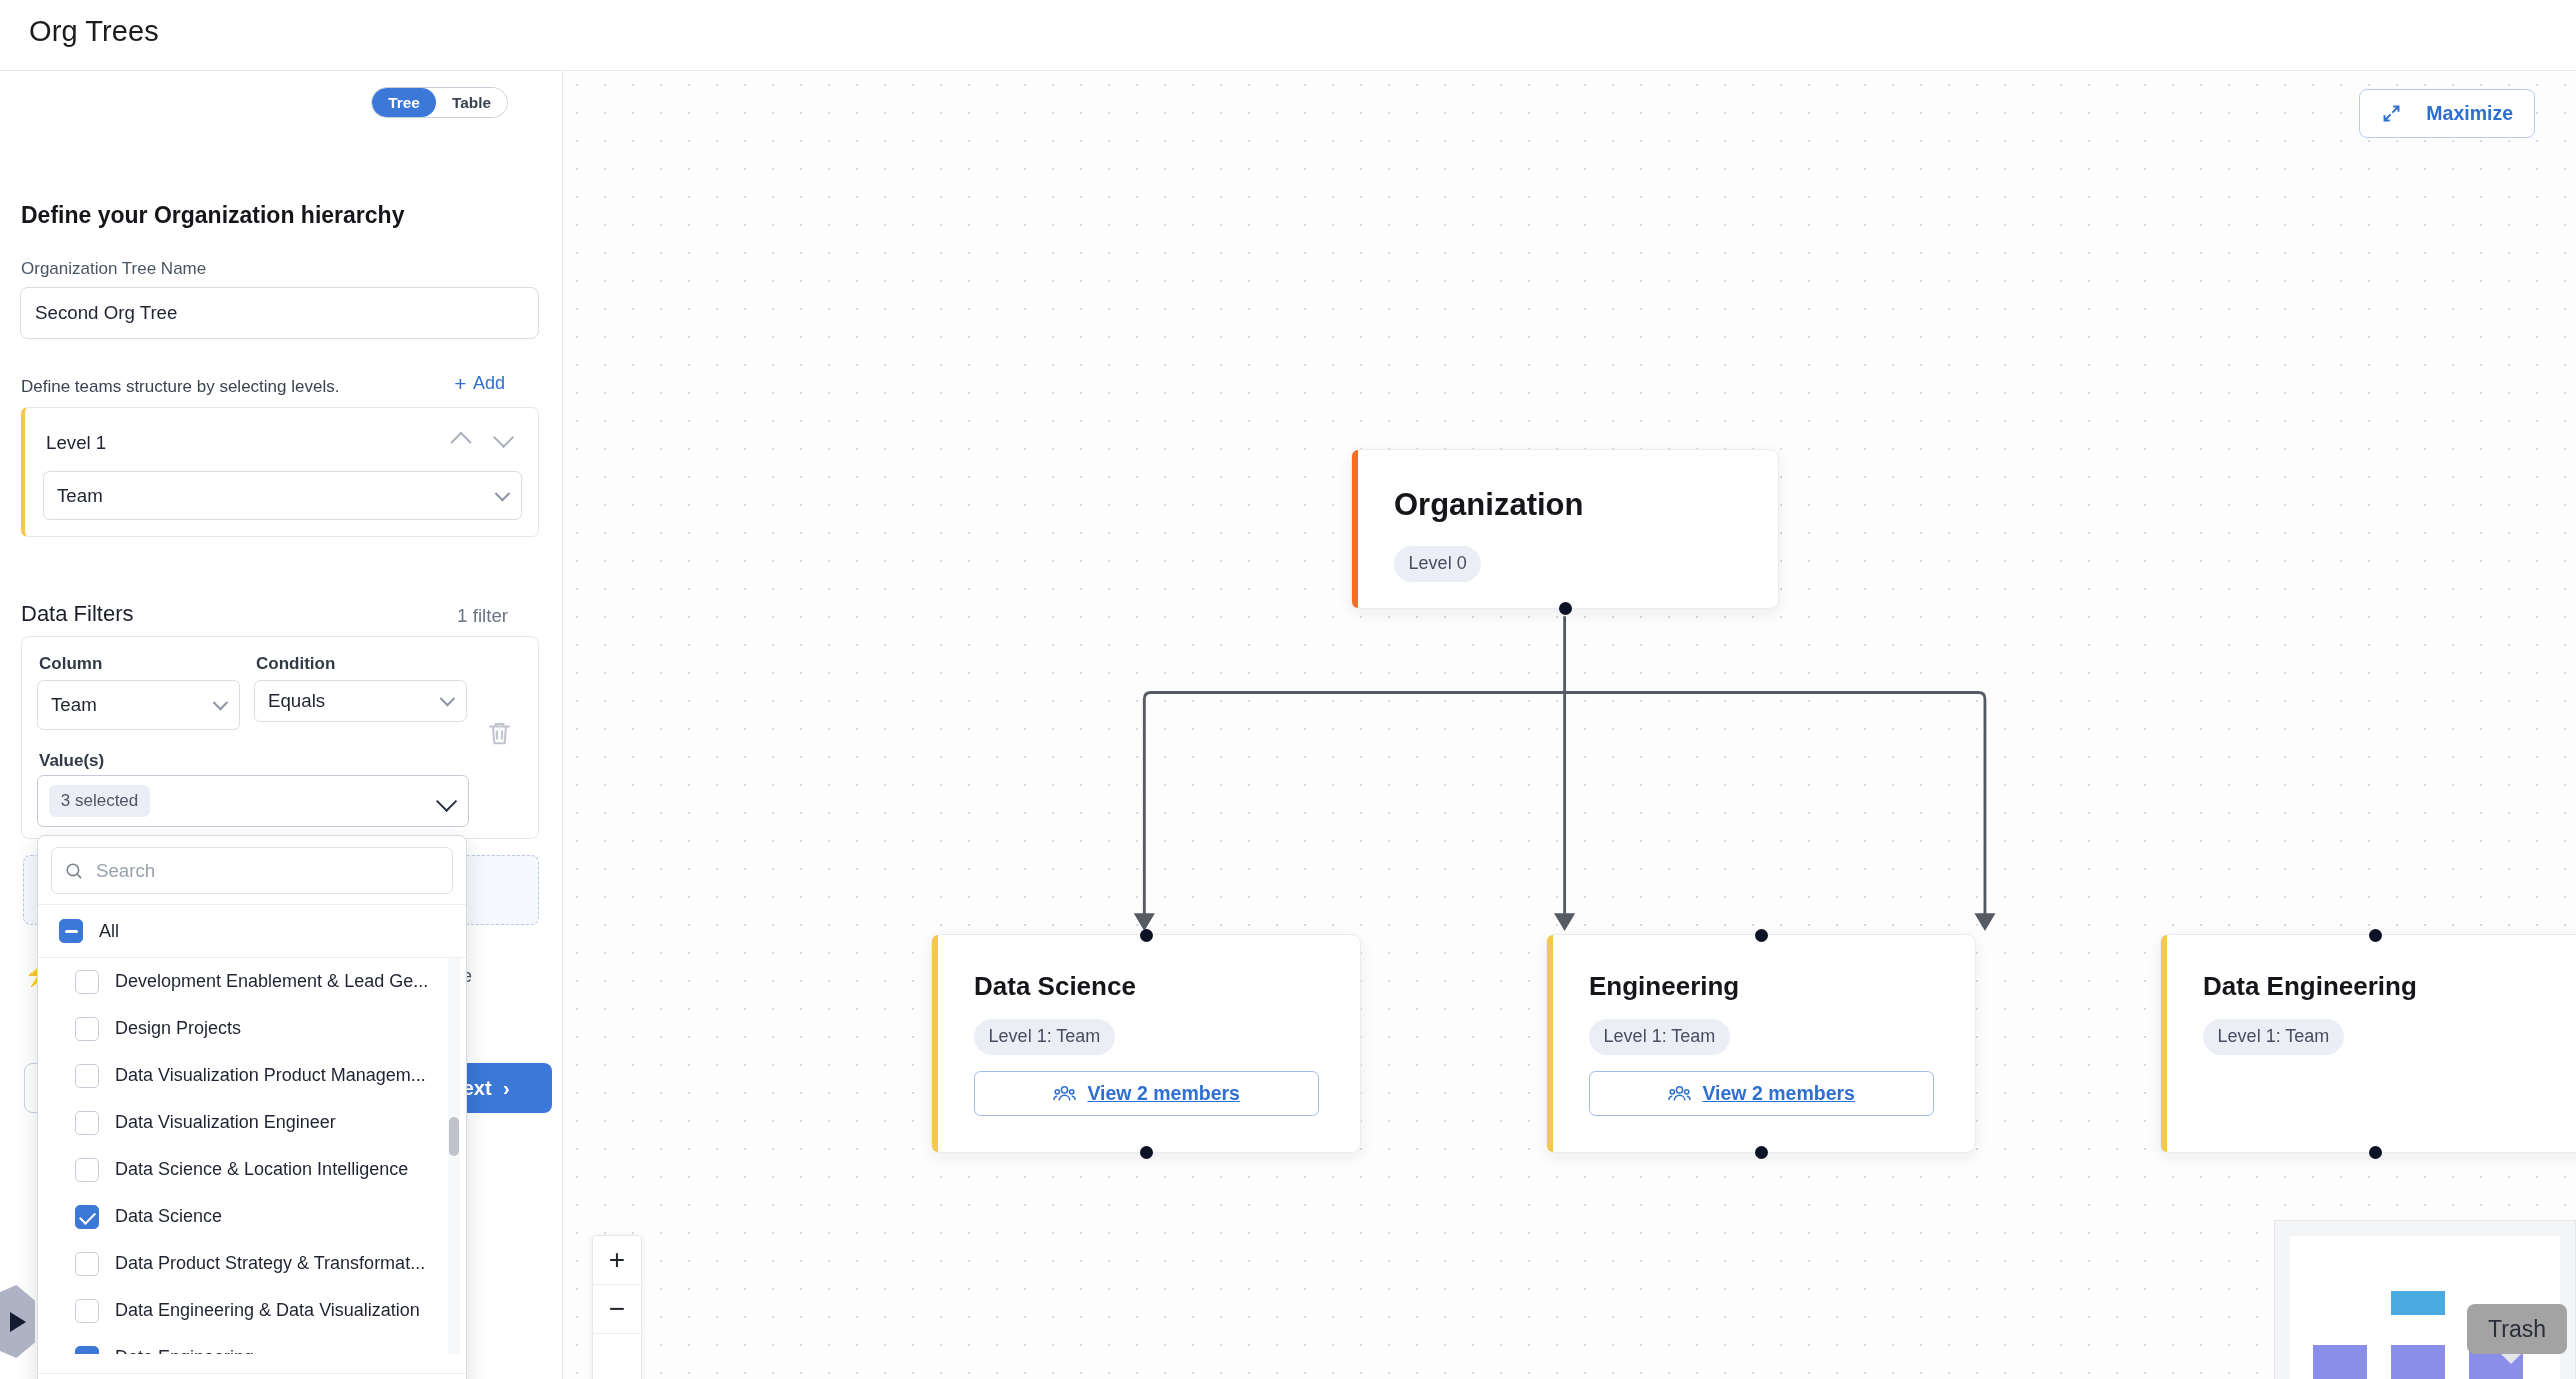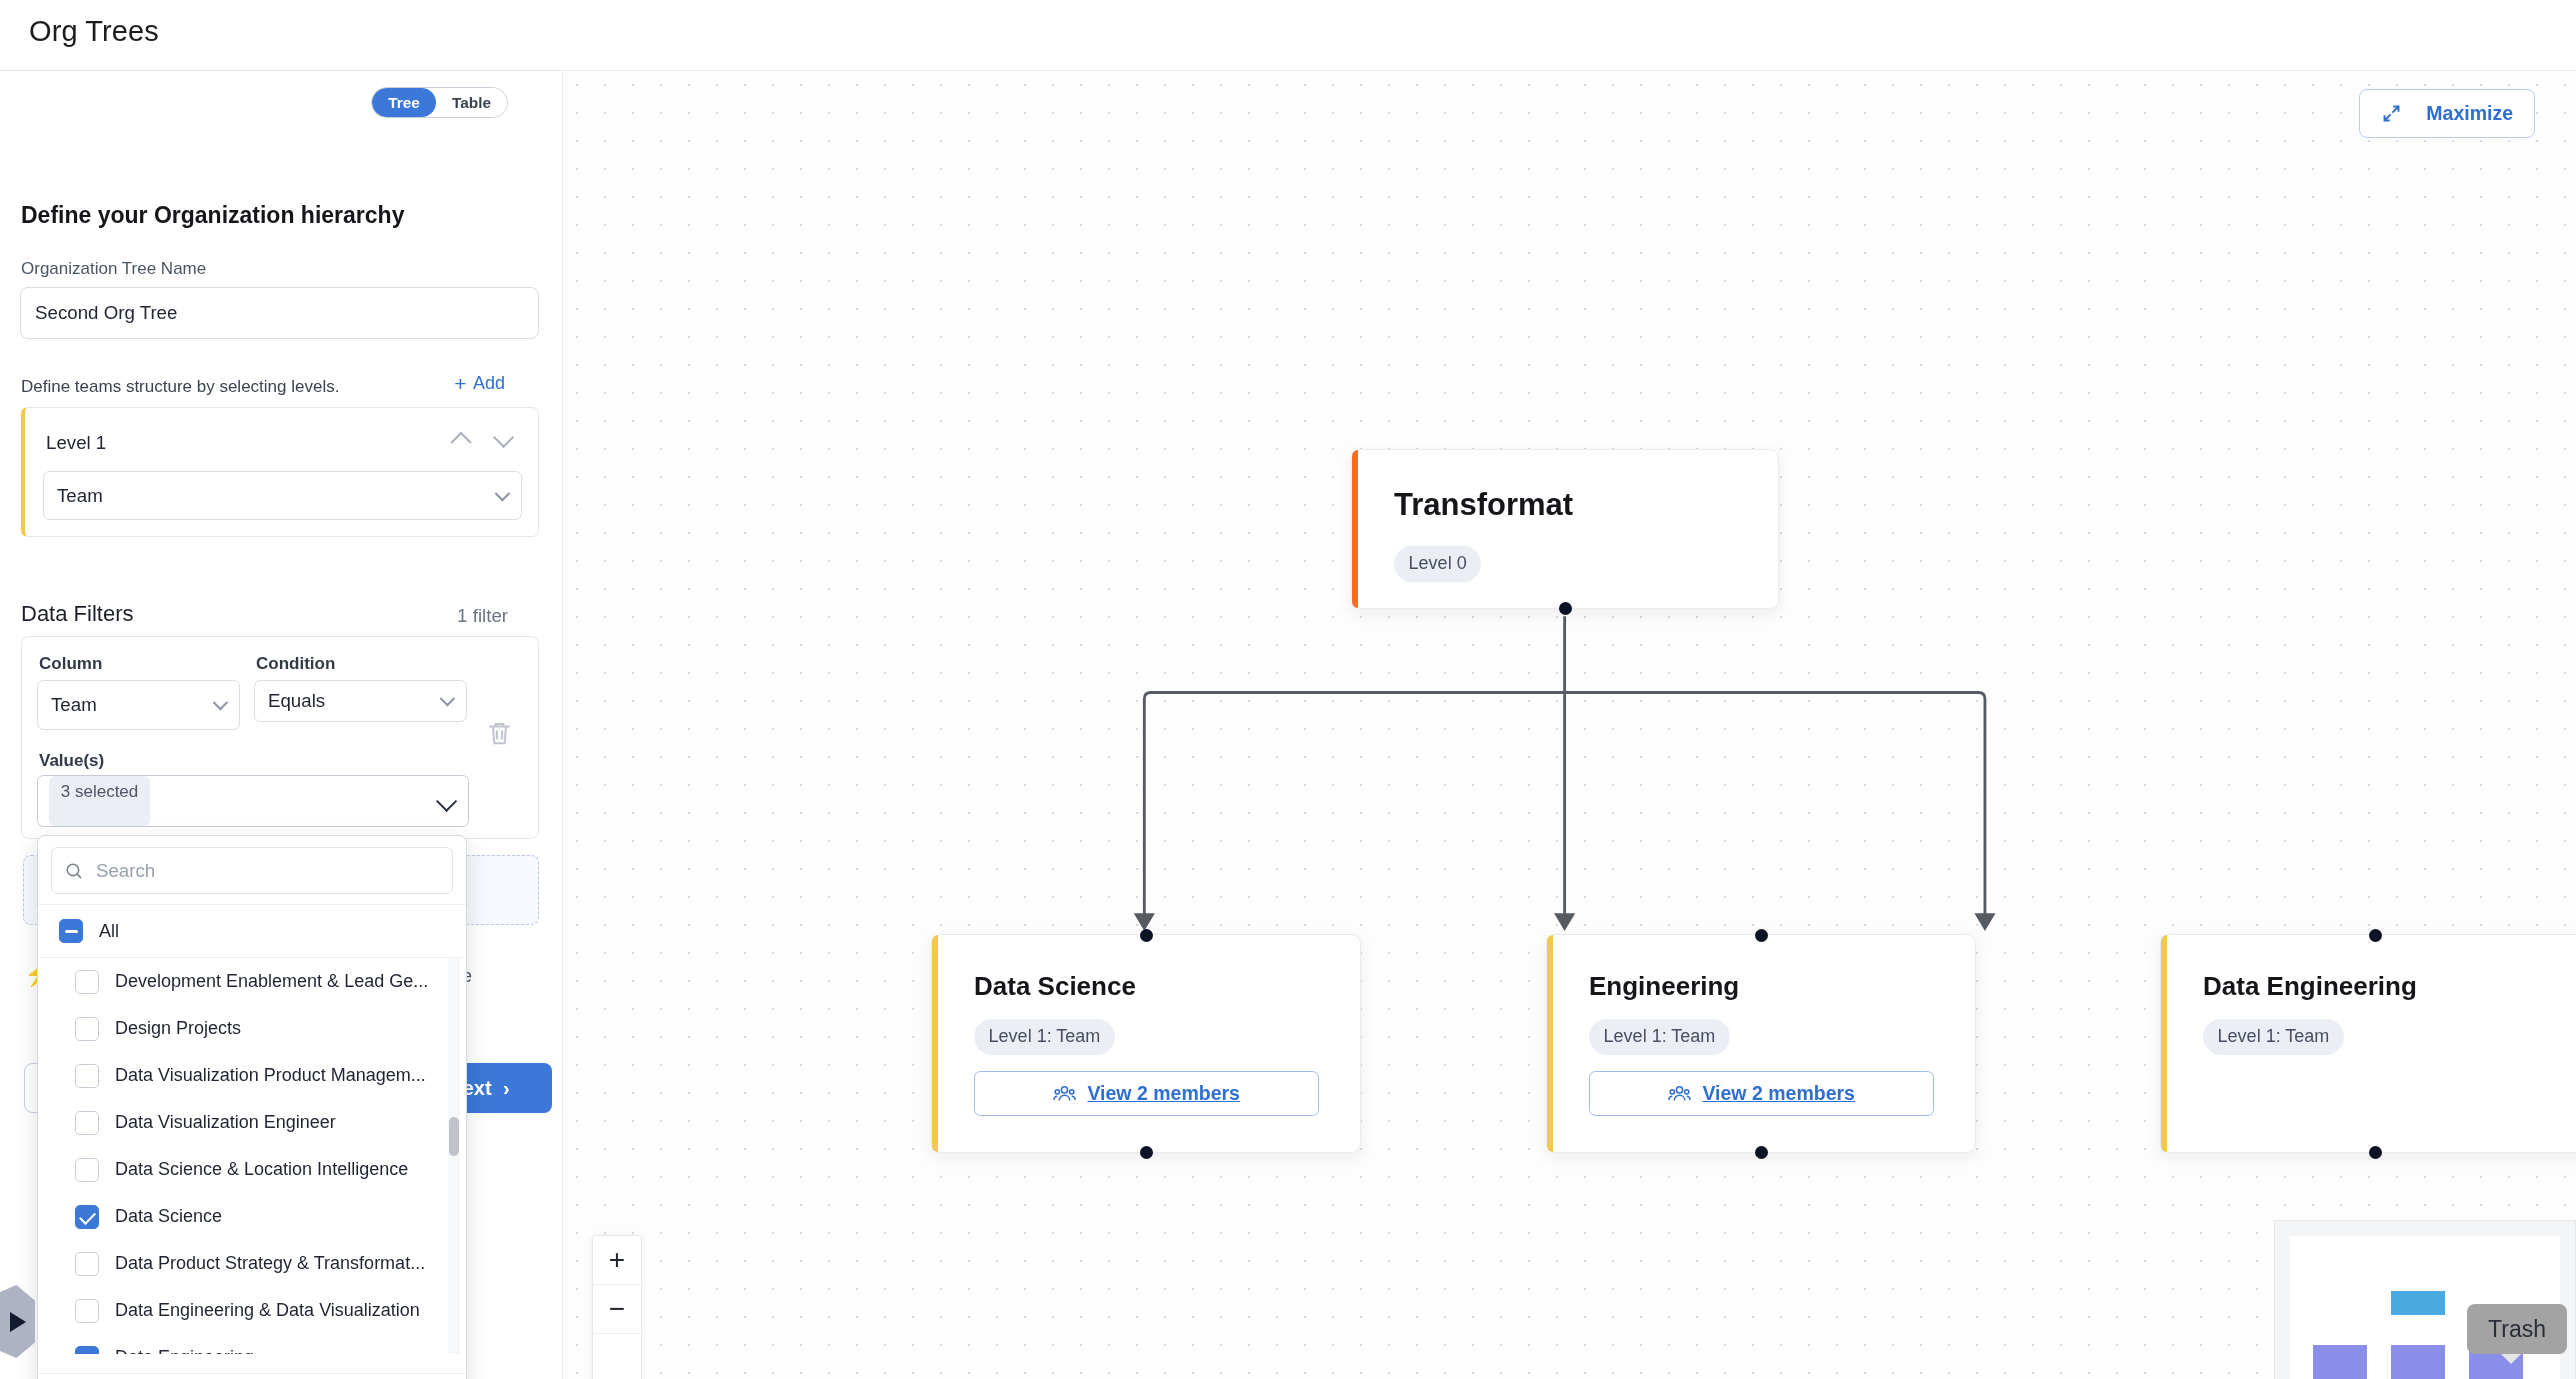--- a/index.html
+++ b/index.html
@@ -118,21 +118,21 @@
   .sel-column { left: 37px; top: 609px; width: 203px; height: 50px; }
   .sel-condition { left: 254px; top: 609px; width: 213px; height: 42px; }
   .trash-icon {
     position: absolute; left: 484px; top: 646px; width: 31px; height: 32px;
     cursor: pointer; opacity: .55;
   }
 
   .values-select {
     position: absolute; left: 37px; top: 704px; width: 432px; height: 52px;
     border: 0.8px solid #c5cbd6; border-radius: 6.5px; background: #fff;
-    display: flex; padding: 0 11.4px; cursor: pointer;
+    display: flex; align-items: center; padding: 0 11.4px; cursor: pointer;
   }
   .chip-selected {
     background: #eceef6; border-radius: 6.5px; padding: 5.7px 11.4px;
     font-size: 17px; color: #4f5565;
   }
   .values-caret {
     position: absolute; right: 14.6px; top: 18px;
     width: 14.6px; height: 14.6px;
     border-left: 2.4px solid #2a3142; border-bottom: 2.4px solid #2a3142;
     transform: rotate(-45deg);
@@ -482,21 +482,21 @@
       </g>
       <g fill="#555a63">
         <path d="M716 1060 l-13 -22 h26 z"></path>
         <path d="M1234 1060 l-13 -22 h26 z"></path>
         <path d="M1752 1060 l-13 -22 h26 z"></path>
       </g>
     </svg>
 
     <div class="node" id="node-root">
       <div class="accent" style="background:#ef7029"></div>
-      <div class="node-title">Transformat</div>
+      <div class="node-title">Organization</div>
       <div class="node-badge">Level 0</div>
       <span class="port" style="left:207px; bottom:-6.5px;"></span>
     </div>
 
     <div class="node child" id="node-ds">
       <div class="accent" style="background:#f2c94c"></div>
       <span class="port" style="left:208px; top:-6.5px;"></span>
       <div class="node-title">Data Science</div>
       <div class="node-badge">Level 1: Team</div>
       <div class="members-btn">

